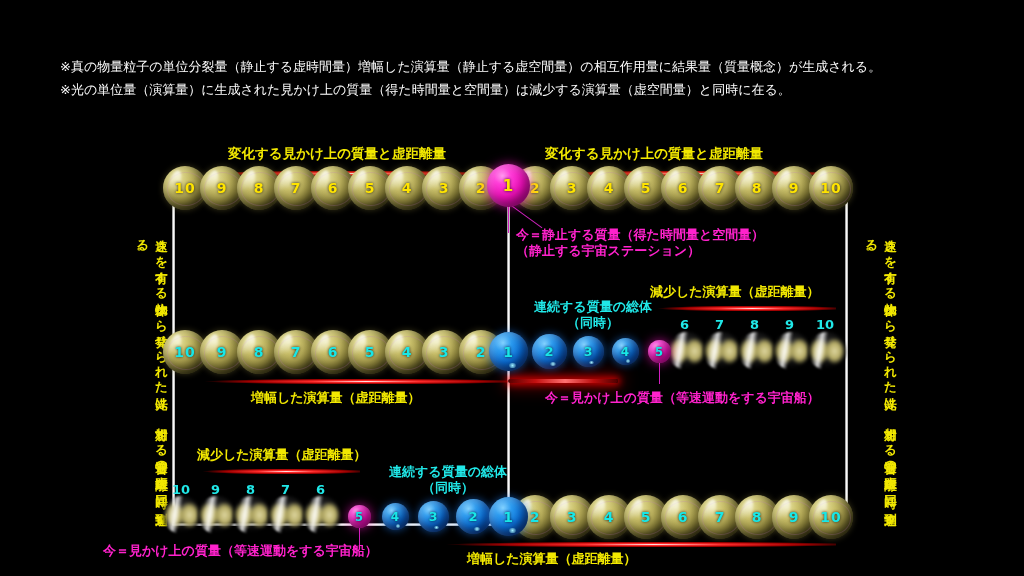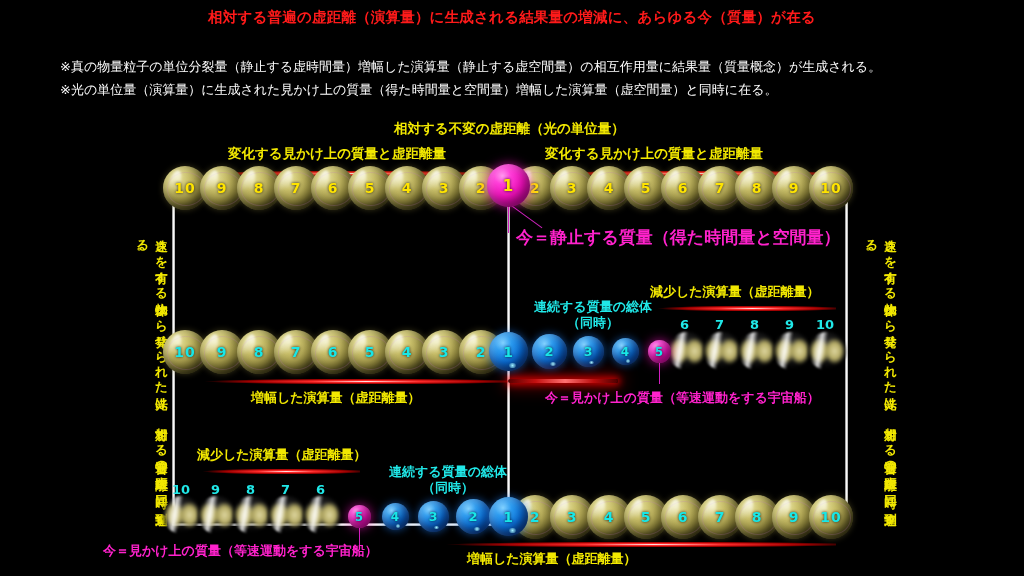--- a/index.html
+++ b/index.html
@@ -107,34 +107,32 @@
 
   
   .ptr{position:absolute;background:#cc22bb;transform-origin:0 0;height:1px;}
   .ptrv{position:absolute;width:1px;background:#d21fc0;}
 </style>
 </head>
 <body>
 
 <div class="stage">
 
-  <div class="hdr hdr1">相対する普遍の虚距離（演算量）に生成される結果量の増減に、あらゆる今（質量）が在る</div>
   <div class="note note1">※真の物量粒子の単位分裂量（静止する虚時間量）増幅した演算量（静止する虚空間量）の相互作用量に結果量（質量概念）が生成される。</div>
-  <div class="note note2">※光の単位量（演算量）に生成された見かけ上の質量（得た時間量と空間量）増幅した演算量（虚空間量）と同時に在る。</div>
+  <div class="note note2">※光の単位量（演算量）に生成された見かけ上の質量（得た時間量と空間量）は減少する演算量（虚空間量）と同時に在る。</div>
 
   <div class="pillar" style="left:172px;top:186px;height:340px;"></div>
   <div class="pillar" style="left:845px;top:186px;height:340px;"></div>
   <div class="pillar" style="left:507px;top:186px;height:340px;"></div>
   <div class="rail" style="left:172px;top:186px;width:676px;"></div>
   <div class="rail" style="left:172px;top:523px;width:676px;"></div>
 
   <div class="vert" style="left:133px;top:230px;height:300px;">速さを有する物体から発せられた光は、相対する普遍の虚距離に同時に到達する。</div>
   <div class="vert" style="left:862px;top:230px;height:300px;">速さを有する物体から発せられた光は、相対する普遍の虚距離に同時に到達する。</div>
 
-  <div class="lbl y" style="left:394px;top:120px;font-size:13.5px;">相対する不変の虚距離（光の単位量）</div>
   <div class="lbl y" style="left:228px;top:145px;font-size:13.5px;">変化する見かけ上の質量と虚距離量</div>
   <div class="lbl y" style="left:545px;top:145px;font-size:13.5px;">変化する見かけ上の質量と虚距離量</div>
 
   <div class="redtaper" style="left:192px;top:170px;width:292px;"></div>
   <div class="redtaper" style="left:532px;top:170px;width:300px;"></div>
 
   <div>
 
     <div class="sp gold" style="left:163px;top:166px;width:44px;height:44px;font-size:14px;">
         <span class="num ny">10</span>
@@ -192,22 +190,23 @@
     <div class="sp gold" style="left:772px;top:166px;width:44px;height:44px;font-size:14px;">
         <span class="num ny">9</span>
       </div>
     <div class="sp gold" style="left:809px;top:166px;width:44px;height:44px;font-size:14px;">
         <span class="num ny">10</span>
       </div>
   </div>
 
   <div class="ptrv" style="left:508px;top:205px;height:28px;"></div>
   <div class="ptr" style="left:510px;top:204px;width:40px;transform:rotate(36deg);"></div>
-  <div class="lbl m" style="left:516px;top:227px;font-size:17px;">
+  <div class="lbl m" style="left:516px;top:227px;font-size:13px;">
     <div>今＝静止する質量（得た時間量と空間量）</div>
+    <div>（静止する宇宙ステーション）</div>
   </div>
 
   <div class="lbl c" style="left:518px;top:299px;font-size:13px;text-align:center;width:150px;">
     <div>連続する質量の総体</div>
     <div>（同時）</div>
   </div>
   <div class="lbl y" style="left:650px;top:284px;font-size:13px;">減少した演算量（虚距離量）</div>
   <div class="redtaper" style="left:650px;top:305px;width:186px;"></div>
 
   <div>

